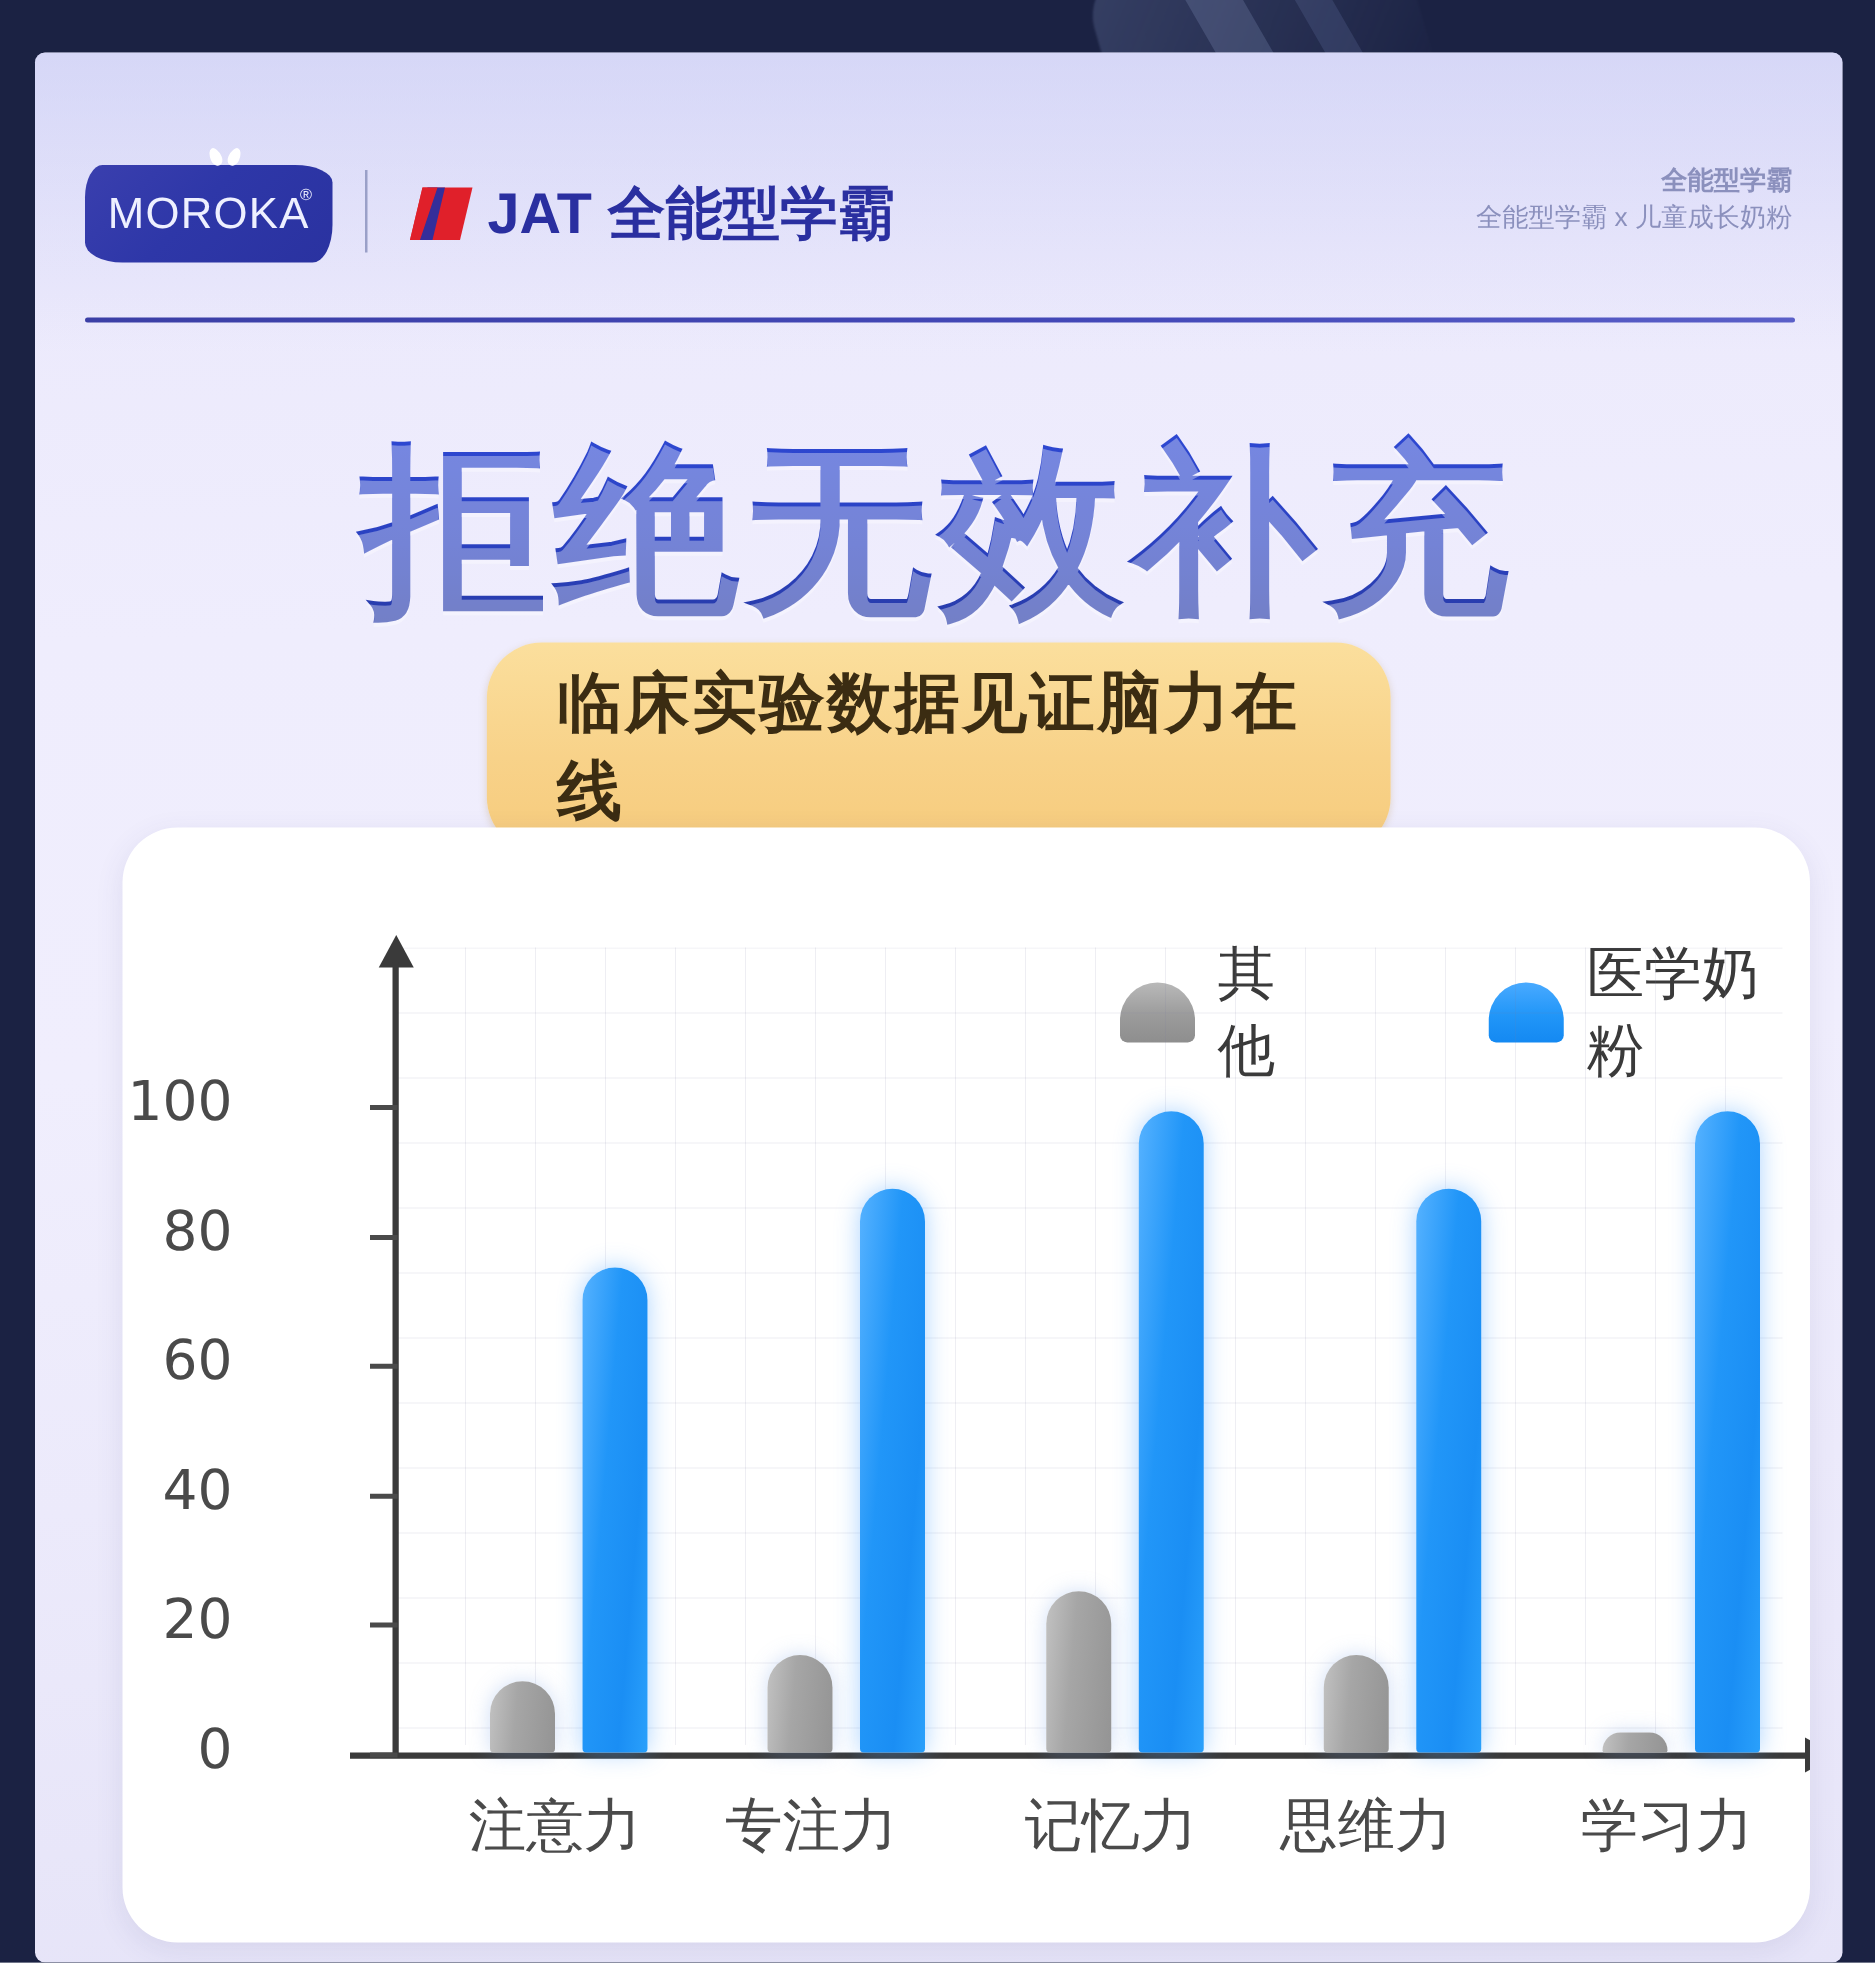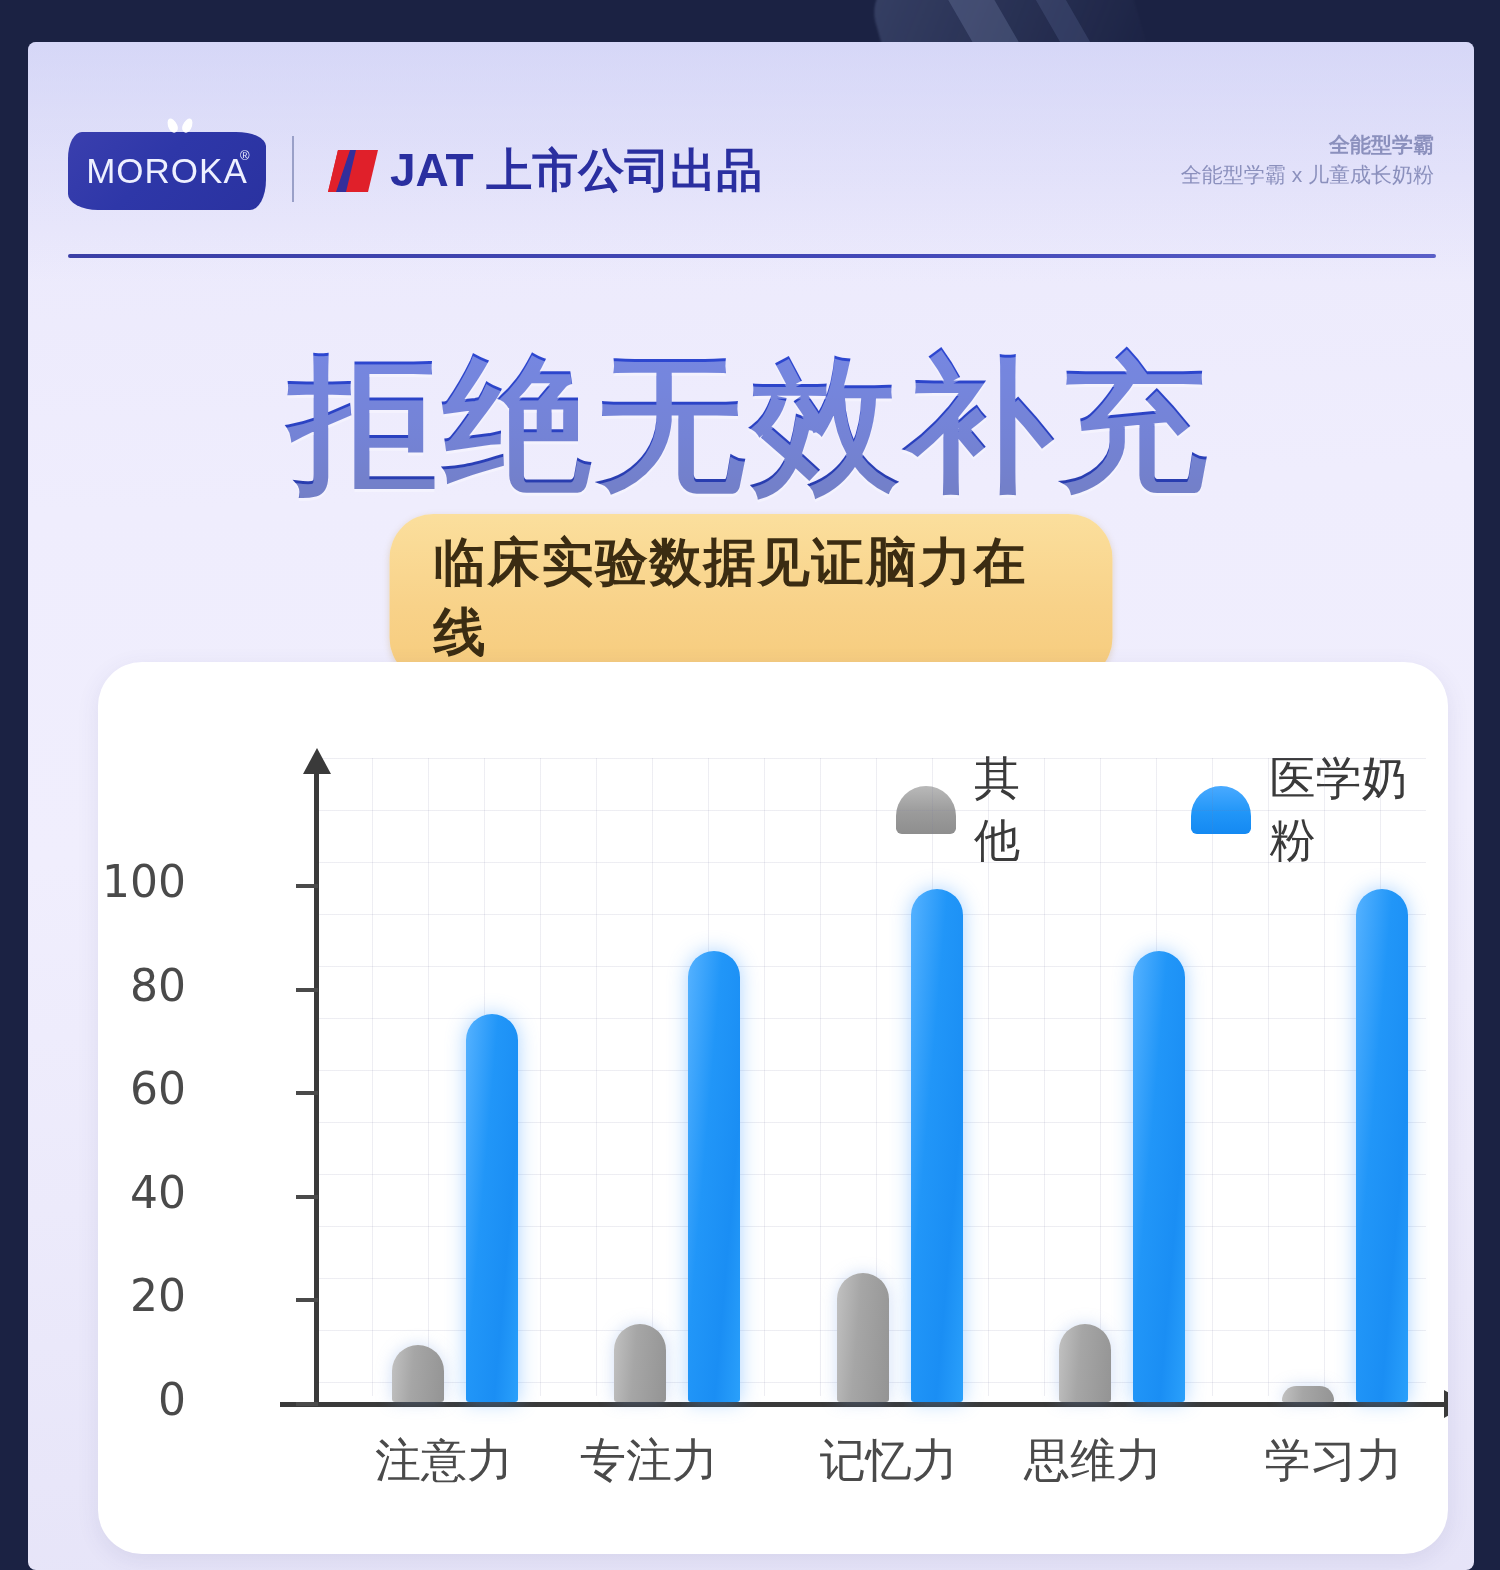--- a/index.html
+++ b/index.html
@@ -71,21 +71,21 @@
     position:absolute; left:0; right:0; top:284px; text-align:center;
     font-size:148px; font-weight:700; letter-spacing:6px;
     color:#2c46c8;
     background:linear-gradient(180deg,#2e49d6 0%,#2a41c0 55%,#27399f 100%);
     -webkit-background-clip:text; background-clip:text; -webkit-text-fill-color:transparent;
     font-family:"DejaVu Sans","Liberation Sans",sans-serif;
     text-shadow:0 3px 0 rgba(255,255,255,.35);
   }
   .hero-pill {
     position:absolute; left:50%; transform:translateX(-50%); top:472px;
-    padding:14px 44px; border-radius:44px;
+    padding:14px 56px; border-radius:44px;
     background:linear-gradient(180deg,#fbdf9d 0%,#f8d289 55%,#f6cb7c 100%);
     font-size:52px; font-weight:700; color:#3b2c12; letter-spacing:2px;
     font-family:"DejaVu Sans","Liberation Sans",sans-serif;
     box-shadow:0 2px 6px rgba(180,140,60,.25);
   }
 
   
   .chart-card {
     position:absolute; left:70px; top:620px; width:1350px; height:892px;
     background:#ffffff; border-radius:44px;
@@ -155,21 +155,21 @@
     <div class="divider-v"></div>
 
     <div class="jat-wrap">
       <span class="jat-mark">
         <svg width="54" height="46" viewBox="0 0 54 46">
           <polygon points="12,2 52,2 42,44 2,44" fill="#e0202a"></polygon>
           <polygon points="16,2 30,2 20,44 6,44" fill="#2a2fa0" opacity="0.95"></polygon>
           <polygon points="12,2 24,2 10,44 2,44" fill="#e0202a"></polygon>
         </svg>
       </span>
-      <span class="jat-label">JAT 上市公司出品</span>
+      <span class="jat-label">JAT 全能型学霸</span>
     </div>
 
     <div class="tagline">
       <span class="l1">全能型学霸</span>
       <span class="l2">全能型学霸 x 儿童成长奶粉</span>
     </div>
   </div>
   <div class="header-rule"></div>
 
   <div class="hero-title">拒绝无效补充</div>

